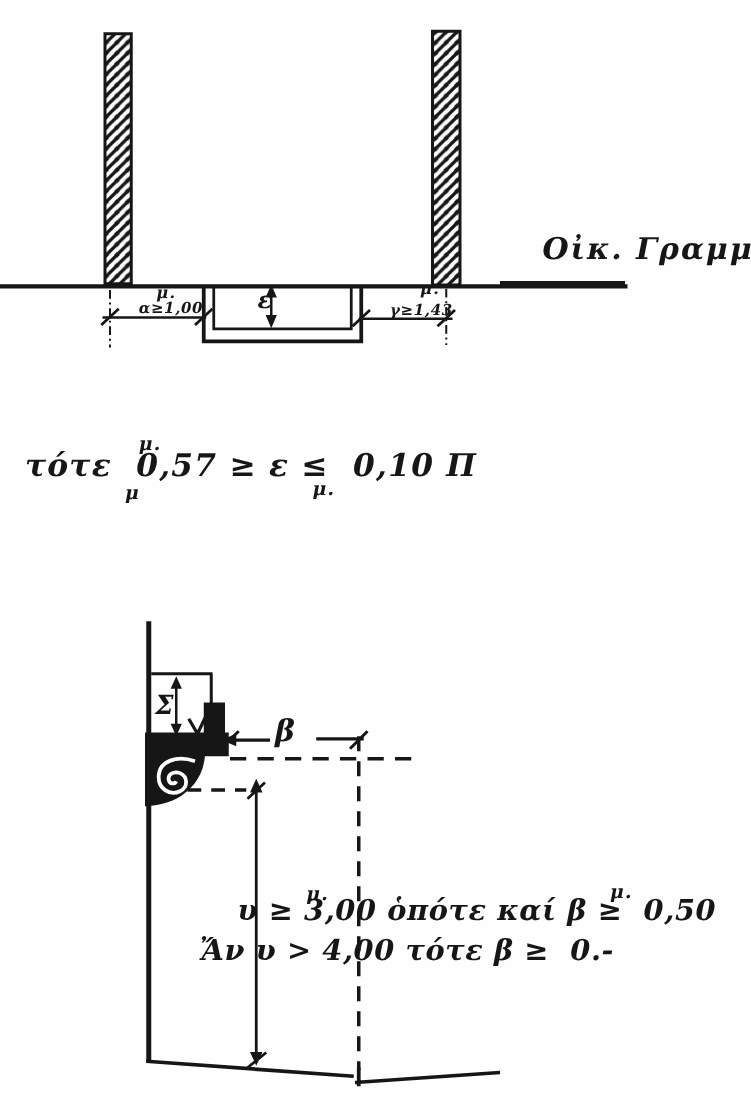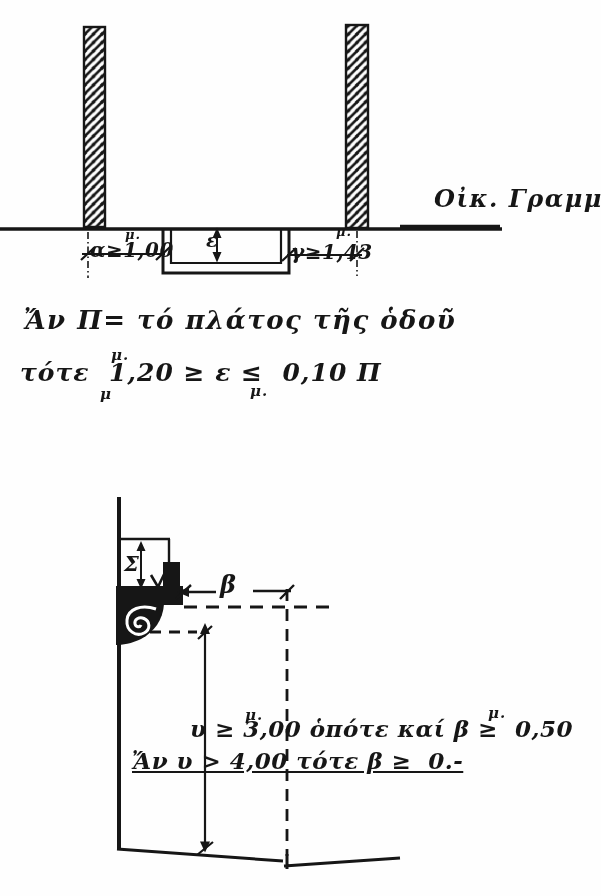--- a/index.html
+++ b/index.html
@@ -9,21 +9,21 @@
     position:relative; width:601px; height:896px;
     background:var(--paper); overflow:hidden; color:var(--ink);
   }
   #page svg { position:absolute; left:0; top:0; color:var(--ink); }
   .t {
     position:absolute; color:var(--ink);
     font-family:"DejaVu Serif", serif; font-style:italic; font-weight:600;
     white-space:pre; line-height:1; user-select:none;
   }
   .unit { font-size:14px; letter-spacing:1px; }
-  .dim  { font-size:20px; letter-spacing:0.5px; }
+  .dim  { font-size:12px; letter-spacing:0.5px;margin-left:21px; }
   .big  { letter-spacing:1.5px; }
 </style>
 </head>
 <body>
 
 <div id="page">
 
   <svg width="601" height="896" viewBox="0 0 601 896">
     <defs>
       <pattern id="hatch" width="8.5" height="8.5" patternUnits="userSpaceOnUse">
@@ -88,27 +88,26 @@
   <div class="t big" style="left:434px; top:187px; font-size:24px;">Οἰκ. Γραμμή</div>
 
   <div class="t" style="left:206px; top:231px; font-size:19px; font-weight:700;">ε</div>
 
   <div class="t unit" style="left:125px; top:228px; font-size:13px;">μ.</div>
   <div class="t dim" style="left:90px; top:240px;">α≥1,00</div>
 
   <div class="t unit" style="left:336px; top:225px; font-size:13px;">μ.</div>
   <div class="t dim" style="left:291px; top:242px;">γ≥1,43</div>
 
-  <div class="t big" style="left:24px; top:307px; font-size:26px;">Ἄν Π= τό πλάτος τῆς ὁδοῦ</div>
   <div class="t unit" style="left:111px; top:348px; font-size:15px;">μ.</div>
-  <div class="t" style="left:20px; top:360px; font-size:25px; letter-spacing:1px;">τότε  1,20 ≥ ε ≤  0,10 Π</div>
+  <div class="t" style="left:20px; top:360px; font-size:25px; letter-spacing:1px;">τότε  0,57 ≥ ε ≤  0,10 Π</div>
   <div class="t unit" style="left:100px; top:387px; font-size:15px;">μ</div>
   <div class="t unit" style="left:250px; top:384px; font-size:15px;">μ.</div>
 
   <div class="t" style="left:124px; top:553px; font-size:21px; font-weight:700;">Σ</div>
   <div class="t" style="left:220px; top:573px; font-size:24px; font-weight:700;">β</div>
 
   <div class="t unit" style="left:245px; top:708px; font-size:15px;">μ.</div>
   <div class="t unit" style="left:488px; top:706px; font-size:15px;">μ.</div>
   <div class="t" style="left:190px; top:717px; font-size:23px; letter-spacing:0.5px;">υ ≥ 3,00 ὁπότε καί β ≥  0,50</div>
-  <div class="t" style="left:132px; top:749px; font-size:23px; letter-spacing:0.5px;text-decoration:underline;">Ἄν υ &gt; 4,00 τότε β ≥  0.-</div>
+  <div class="t" style="left:160px; top:749px; font-size:23px; letter-spacing:0.5px;">Ἄν υ &gt; 4,00 τότε β ≥  0.-</div>
 
 </div>
 
 </body></html>

